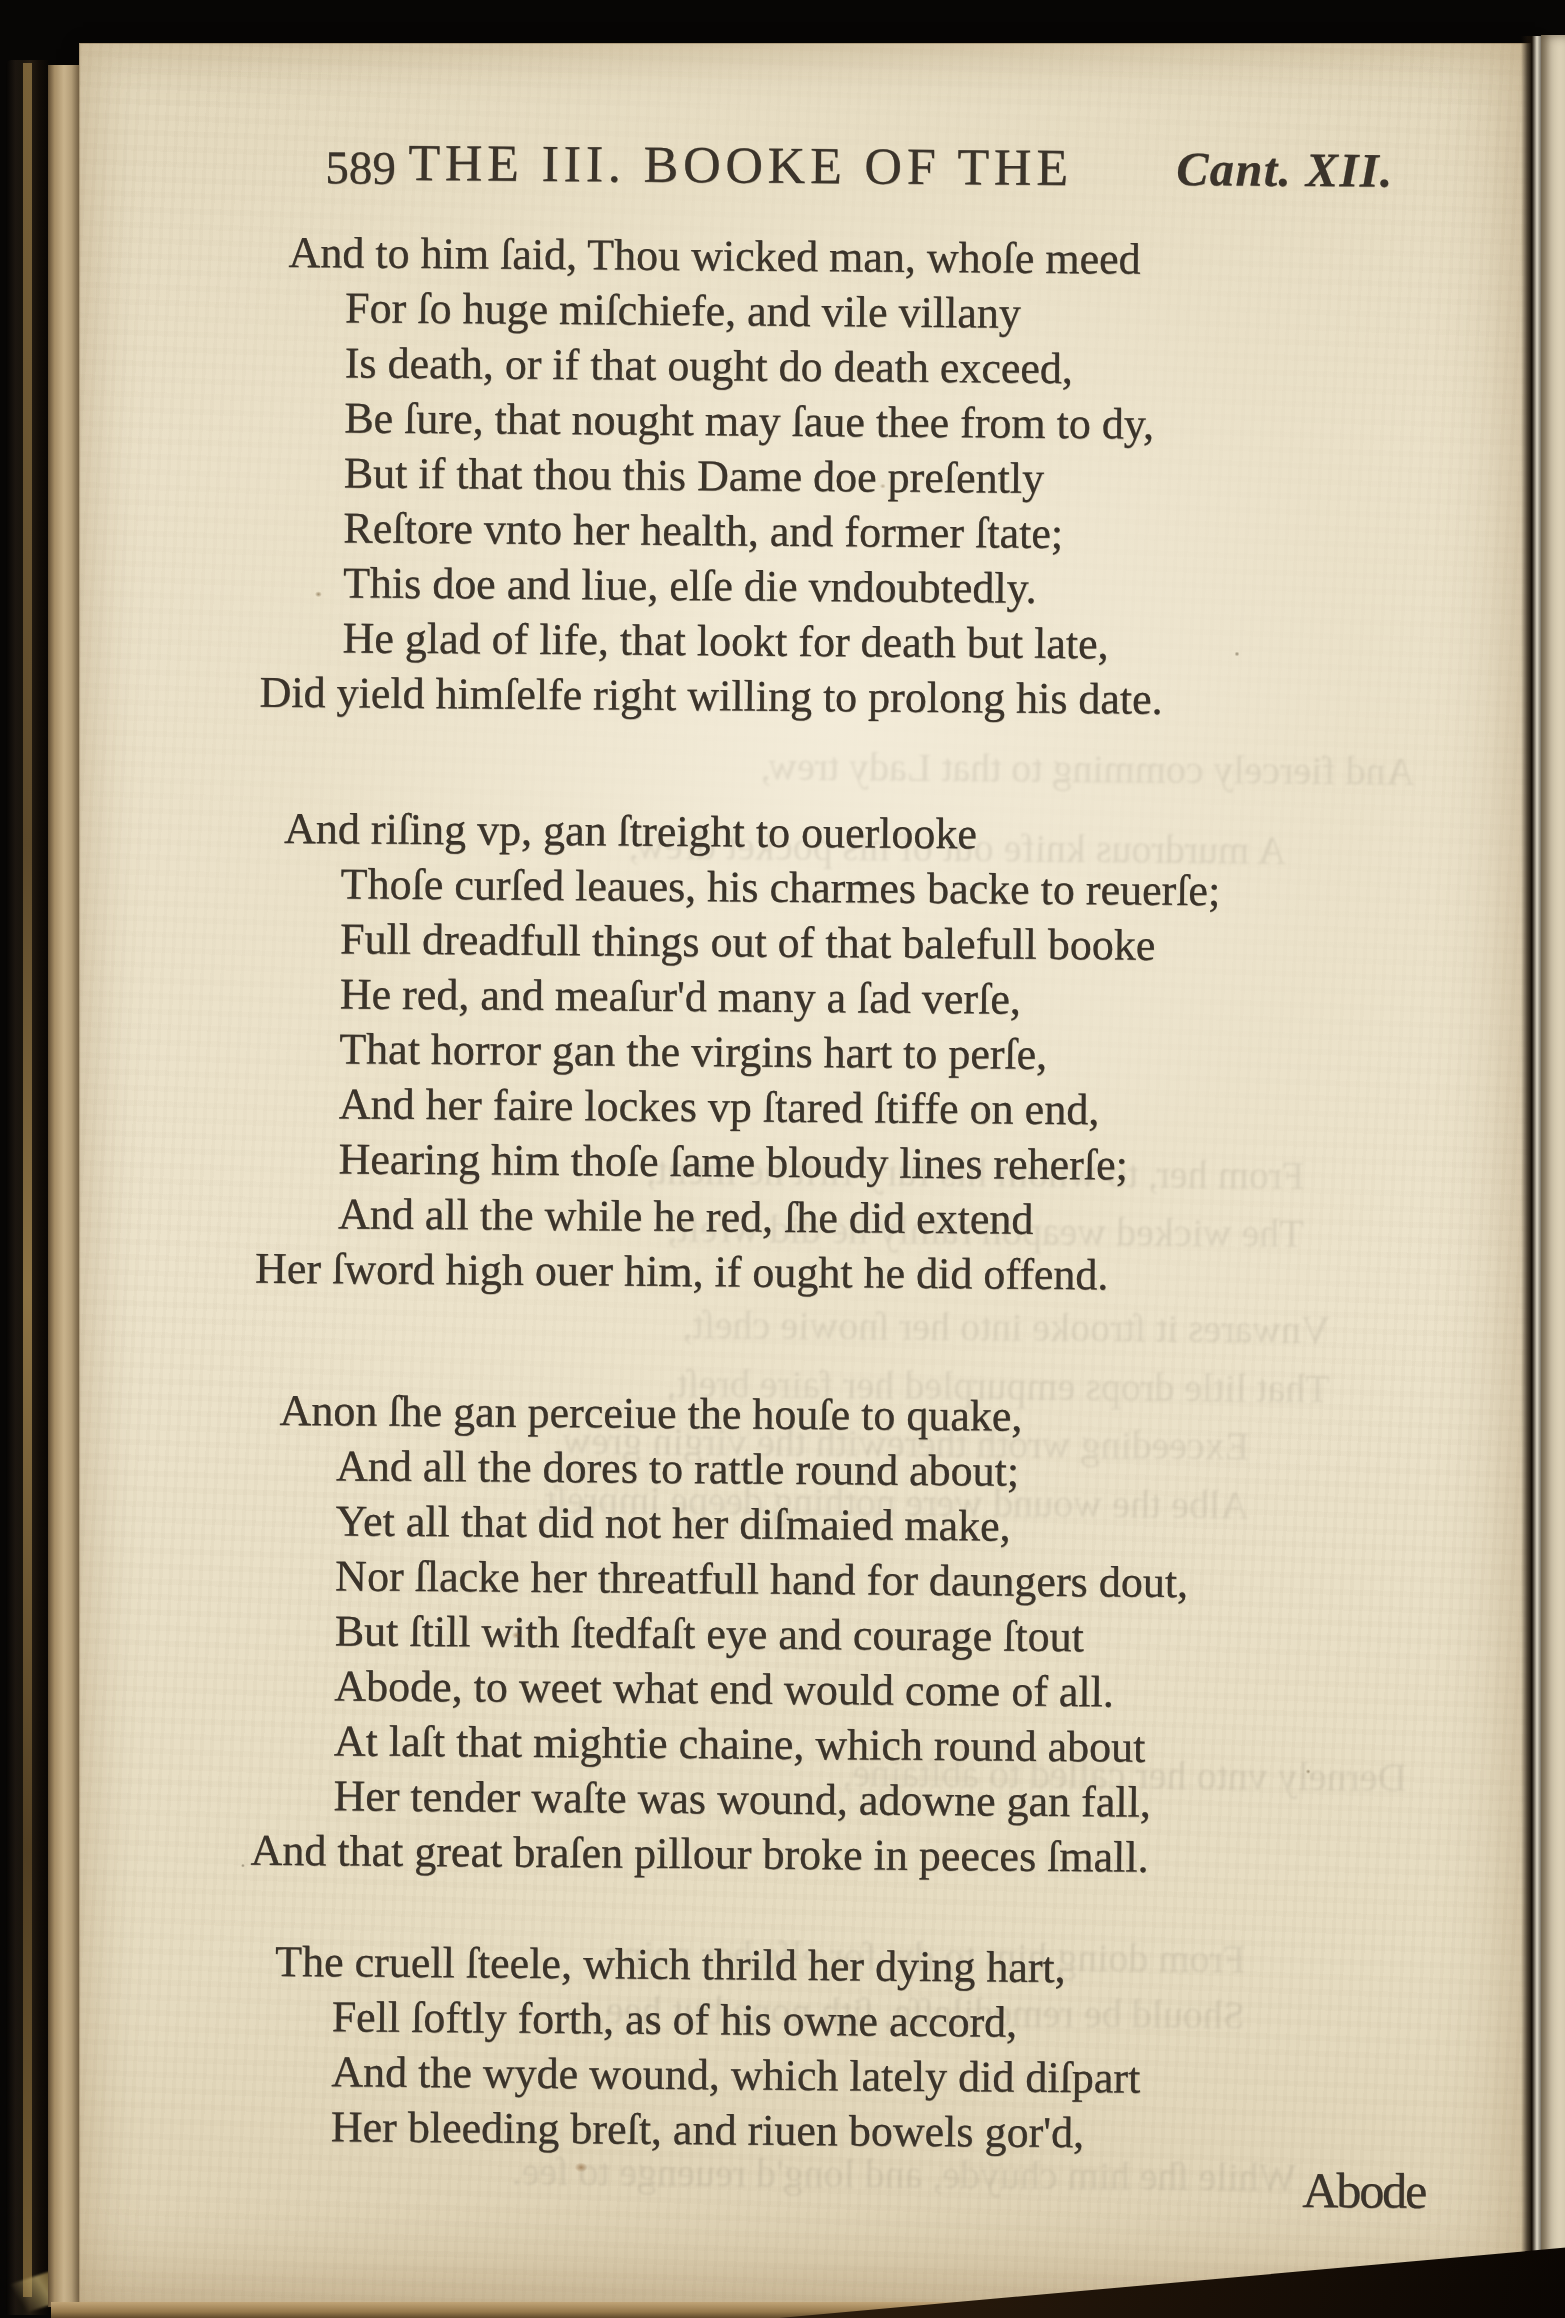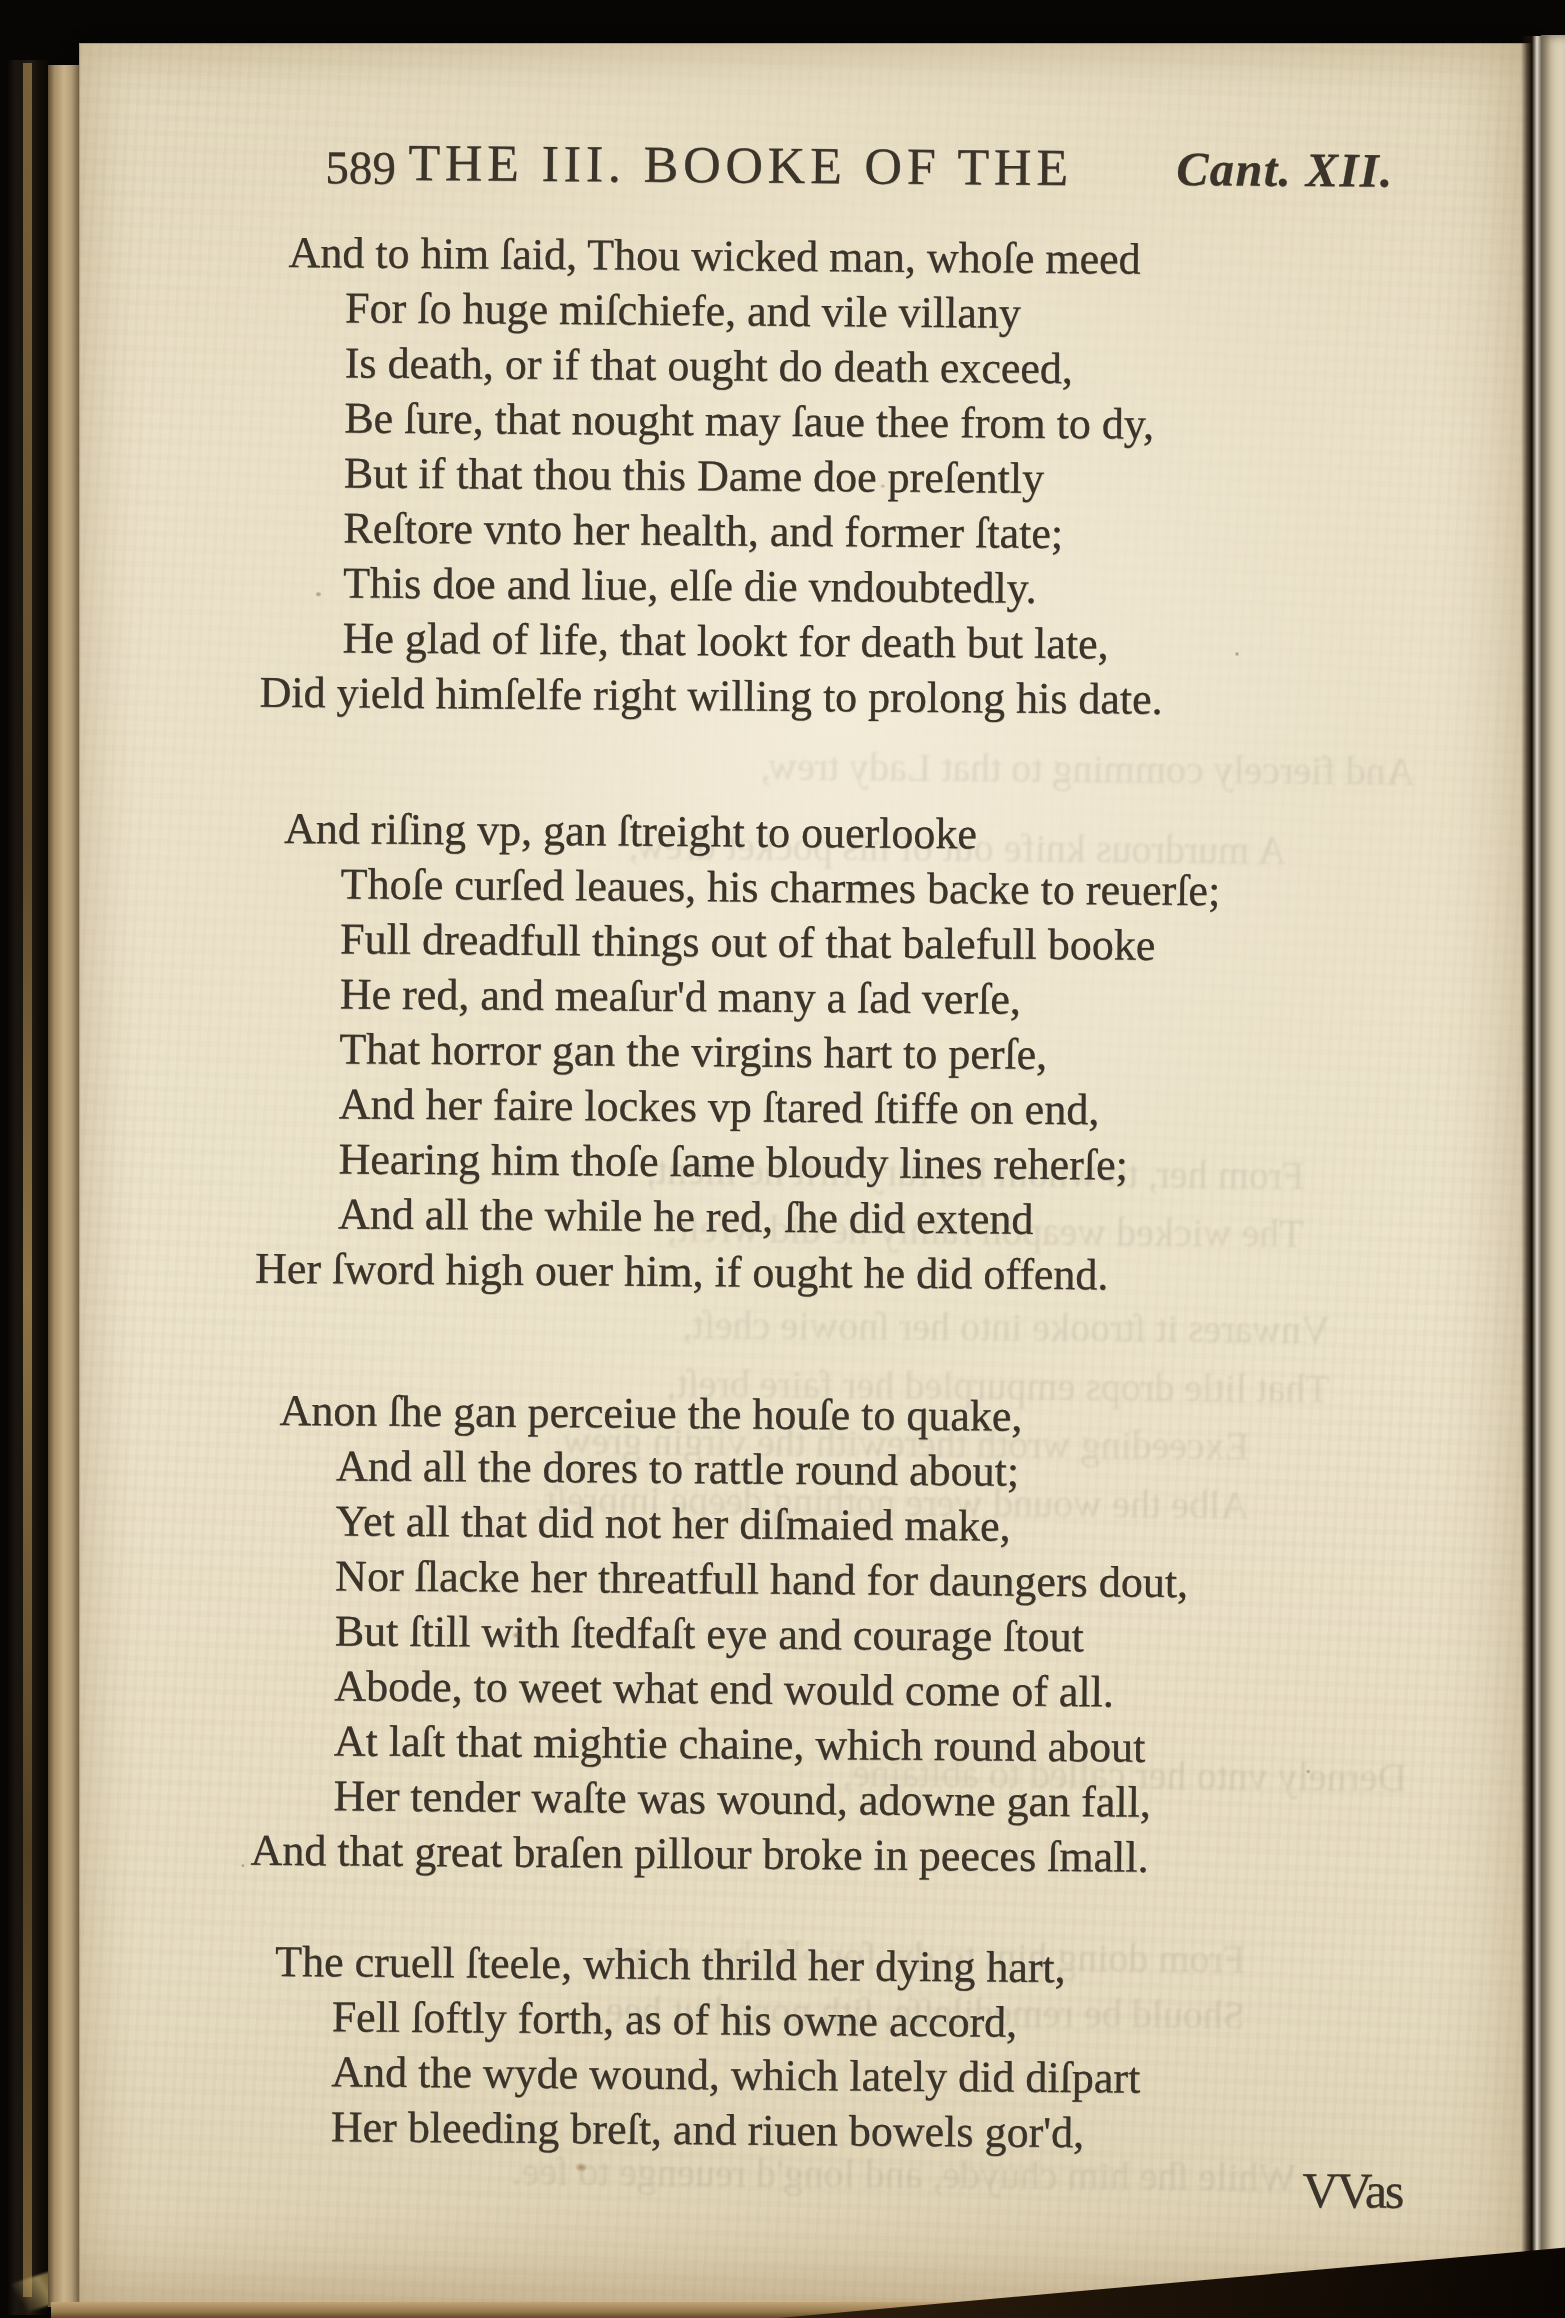--- a/index.html
+++ b/index.html
@@ -161,21 +161,21 @@
     <div class="line alex">And that great braſen pillour broke in peeces ſmall.</div>
   </div>
 
   <div class="stanza s4 ink">
     <div class="line">The cruell ſteele, which thrild her dying hart,</div>
     <div class="line ind">Fell ſoftly forth, as of his owne accord,</div>
     <div class="line ind">And the wyde wound, which lately did diſpart</div>
     <div class="line ind">Her bleeding breſt, and riuen bowels gor'd,</div>
   </div>
 
-  <div class="catchword ink">VVas</div>
+  <div class="catchword ink">Abode</div>
 
   <div class="spot sp1"></div>
   <div class="spot sp2"></div>
   <div class="spot sp3"></div>
   <div class="spot sp4"></div>
   <div class="spot sp5"></div>
   <div class="spot sp6"></div>
   <div class="spot sp7"></div>
 </div>
 

